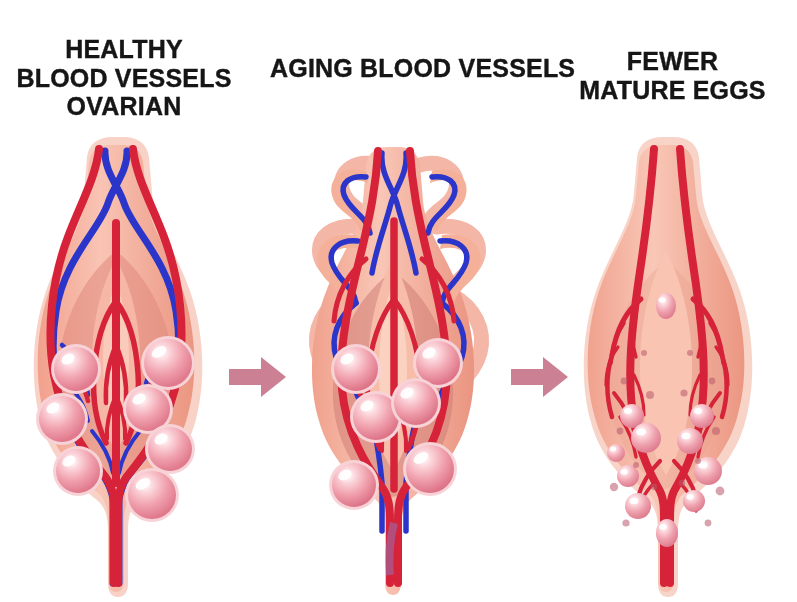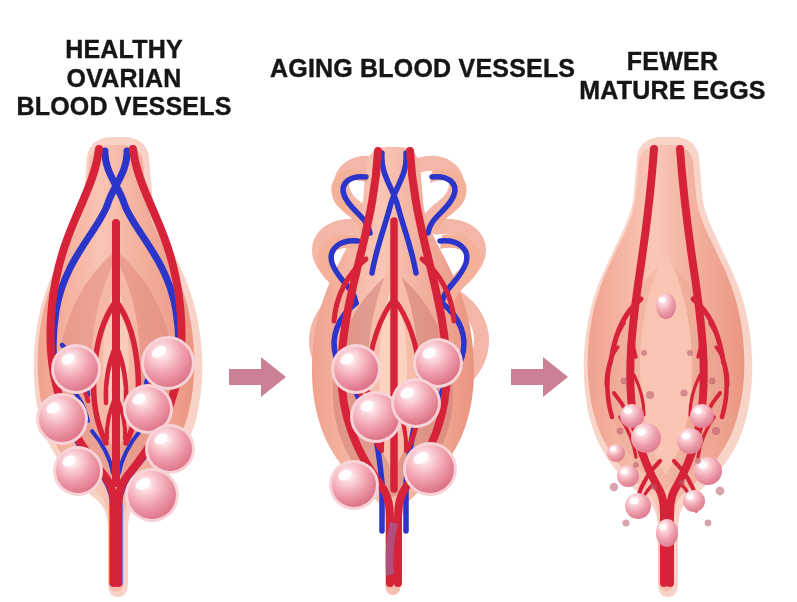--- a/index.html
+++ b/index.html
@@ -44,22 +44,22 @@
 </style>
 </head>
 <body>
 
 <div class="stage">
 
   <div class="panel" id="panel-1">
 
     <div class="caption" id="caption-1">
       <span>HEALTHY</span>
+      <span>BLOOD VESSELS</span>
       <span>OVARIAN</span>
-      <span>BLOOD VESSELS</span>
     </div>
 
     <div class="figure" id="figure-1">
       <svg viewBox="0 0 248 470" preserveAspectRatio="xMidYMid meet">
         <defs>
           <radialGradient id="folG1" cx="36%" cy="28%" r="72%">
             <stop offset="0%" stop-color="#ffffff"></stop>
             <stop offset="26%" stop-color="#fbd2d8"></stop>
             <stop offset="62%" stop-color="#f0a0ad"></stop>
             <stop offset="100%" stop-color="#e0798c"></stop>

